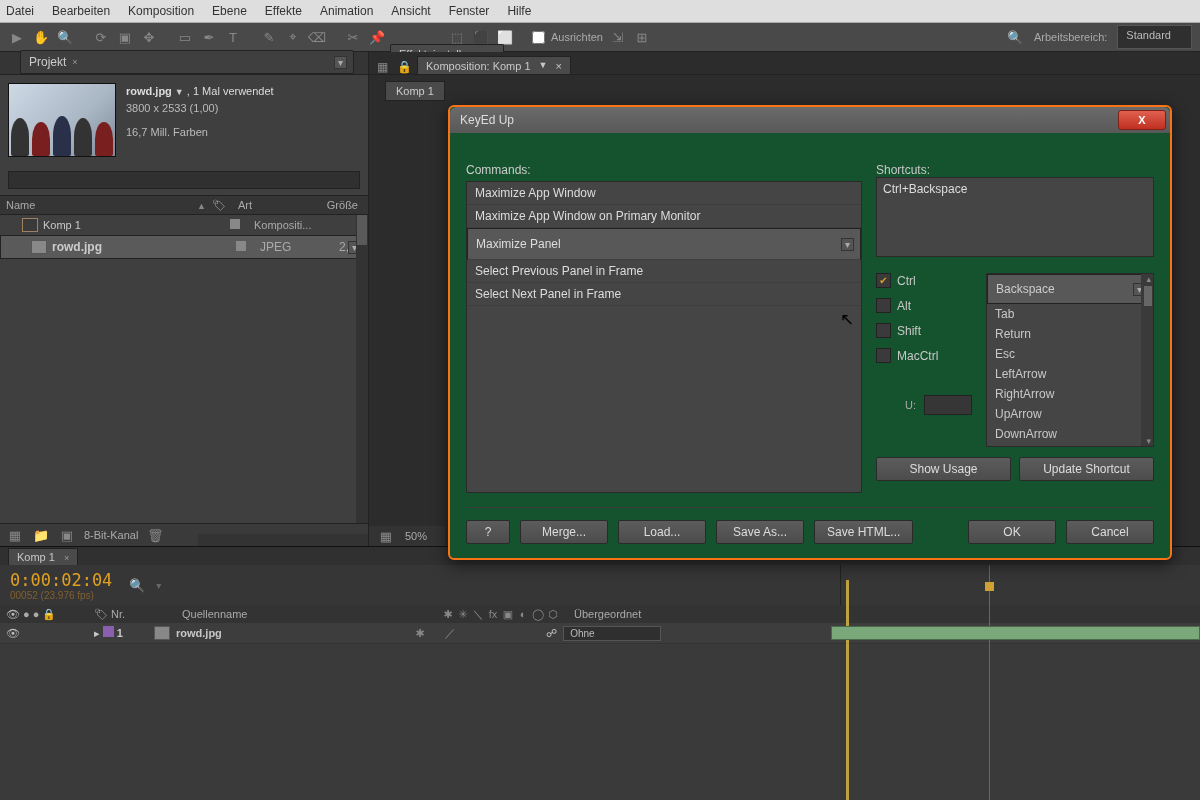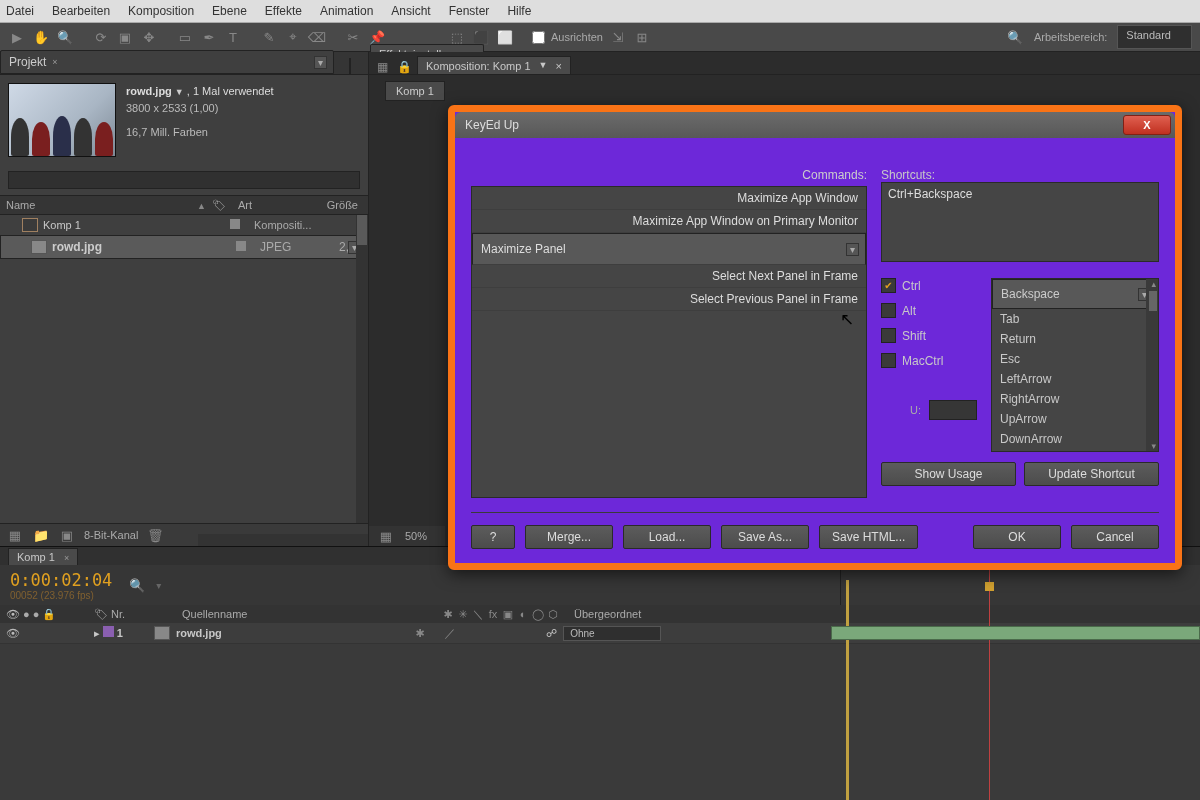--- a/index.html
+++ b/index.html
@@ -6,21 +6,21 @@
 .menubar{background:#dedede;color:#333;height:22px;display:flex;align-items:center;padding:0 6px;gap:18px;border-bottom:1px solid #aaa;font-size:12px;}
 .menubar span{cursor:default;}
 .toolbar{background:#494949;height:28px;border-bottom:1px solid #222;display:flex;align-items:center;padding:0 8px;gap:8px;font-size:11px;color:#aaa;}
 .toolbar .left-tools{display:flex;gap:6px;align-items:center;}
 .toolbar .right-tools{margin-left:auto;display:flex;align-items:center;gap:10px;}
 .icon-sm{width:18px;height:18px;display:inline-flex;align-items:center;justify-content:center;color:#888;font-size:13px;}
 .toolbar .gap{width:6px;}
 .ws-select{background:#2f2f2f;border:1px solid #555;color:#bbb;padding:2px 20px 2px 8px;height:18px;line-height:14px;position:relative;}
 .main{display:flex;height:494px;}
 .left-panel{width:368px;background:#3f3f3f;display:flex;flex-direction:column;border-right:1px solid #222;}
-.tabrow{height:22px;background:#353535;display:flex;align-items:flex-end;padding-left:0;gap:15px;border-bottom:1px solid #222;}
+.tabrow{height:22px;background:#353535;display:flex;align-items:flex-end;padding-left:20px;gap:15px;border-bottom:1px solid #222;}
 .tab{background:#4a4a4a;color:#ccc;font-size:11px;padding:3px 8px 2px;border:1px solid #222;border-bottom:none;position:relative;border-radius:2px 2px 0 0;}
 .tab.sel{background:#3f3f3f;}
 .tab .x{margin-left:6px;color:#999;font-size:9px;}
 .ul-swatch{width:14px;height:14px;background:#8a5fb0;display:inline-block;margin-right:4px;vertical-align:middle;border:1px solid #222;}
 .proj-head{display:flex;padding:8px;gap:10px;}
 .thumb{width:106px;height:72px;background:linear-gradient(135deg,#cfd9e6 0%,#a9b6c4 60%,#7e8a96 100%);border:1px solid #111;position:relative;overflow:hidden;}
 .thumb .people{position:absolute;bottom:0;left:0;right:0;height:44px;display:flex;justify-content:space-around;align-items:flex-end;}
 .thumb .p{width:18px;height:38px;background:#333;border-radius:50% 50% 2px 2px;}
 .thumb .p2{background:#7a1f1f;height:34px;}
 .thumb .p3{background:#2a2f4a;height:40px;}
@@ -74,31 +74,31 @@
 .tl-row .cc2{width:60px;}
 .tl-row .cc3{width:260px;display:flex;align-items:center;gap:6px;}
 .tl-row .sw{width:132px;}
 .tl-row .cc4{width:280px;display:flex;align-items:center;gap:6px;}
 .tl-row .tr{flex:1;position:relative;height:100%;}
 .bar{position:absolute;top:3px;left:5px;right:0;height:12px;background:#7aa87a;border:1px solid #4a6a4a;}
 .parent-sel{background:#2f2f2f;border:1px solid #555;color:#bbb;font-size:10px;padding:1px 20px 1px 6px;width:70px;}
 .eye{color:#bbb;font-size:11px;}
 .sw2{width:11px;height:11px;background:#8a5fb0;display:inline-block;}
 
-.dlg{position:absolute;left:448px;top:105px;width:720px;background:#6d28d9;border:7px solid #f97316;border-radius:6px;box-shadow:0 4px 16px rgba(0,0,0,0.6);}
+.dlg{position:absolute;left:448px;top:105px;width:720px;background:#14532d;border:2px solid #f97316;border-radius:6px;box-shadow:0 4px 16px rgba(0,0,0,0.6);}
 .dlg-tb{height:26px;background:linear-gradient(#6b6b6b,#585858);display:flex;align-items:center;padding:0 4px 0 10px;font-size:12px;color:#ddd;border-radius:6px 6px 0 0;}
 .dlg-x{width:46px;height:18px;background:linear-gradient(#e06050,#c03020);border:1px solid #802015;border-radius:3px;margin-left:auto;display:flex;align-items:center;justify-content:center;color:#fff;font-size:11px;font-weight:bold;}
 .dlg-body{padding:12px 16px 14px;}
 .dlg-row1{display:flex;align-items:center;gap:12px;}
 .dlg-row1 .lbl{font-size:12px;color:#ccc;}
 .sel{background:#3a3a3a;border:1px solid #222;height:22px;flex:0 0 316px;display:flex;align-items:center;padding:0 8px;color:#ccc;font-size:12px;position:relative;}
 .sel:after{content:"▾";position:absolute;right:6px;color:#aaa;font-size:10px;background:#555;padding:0 3px;border:1px solid #333;}
 .btn{background:linear-gradient(#5c5c5c,#4c4c4c);border:1px solid #2a2a2a;height:22px;padding:0 12px;color:#ddd;font-size:12px;border-radius:2px;display:inline-flex;align-items:center;cursor:default;}
 .dlg-mid{display:flex;gap:14px;margin-top:18px;}
-.cmd-col{flex:1;text-align:right;}
+.cmd-col{flex:1;}
 .cmd-col .hdr{font-size:12px;color:#ccc;margin-bottom:4px;}
 .cmd-list{border:1px solid #2a2a2a;background:#454545;height:310px;overflow:hidden;}
 .cmd-item{padding:4px 8px;font-size:12px;color:#ddd;border-bottom:1px solid #3e3e3e;}
 .cmd-item.sel{background:#585858;}
 .sc-col{width:278px;display:flex;flex-direction:column;}
 .sc-box{border:1px solid #2a2a2a;background:#454545;height:70px;padding:4px 6px;font-size:12px;color:#ddd;}
 .mods{margin-top:16px;display:flex;gap:14px;}
 .mods-l{width:96px;display:flex;flex-direction:column;gap:10px;font-size:12px;}
 .ck{display:flex;align-items:center;gap:6px;}
 .ck .box{width:13px;height:13px;border:1px solid #222;background:#3a3a3a;display:flex;align-items:center;justify-content:center;font-size:10px;color:#e0a020;}
@@ -332,22 +332,22 @@
     <div class="dlg-x">X</div>
   </div>
   <div class="dlg-body">
     <div class="dlg-mid">
       <div class="cmd-col">
         <div class="hdr">Commands:</div>
         <div class="cmd-list">
           <div class="cmd-item">Maximize App Window</div>
           <div class="cmd-item">Maximize App Window on Primary Monitor</div>
           <div class="cmd-item sel">Maximize Panel</div>
+          <div class="cmd-item">Select Previous Panel in Frame</div>
           <div class="cmd-item">Select Next Panel in Frame</div>
-          <div class="cmd-item">Select Previous Panel in Frame</div>
         </div>
       </div>
       <div class="sc-col">
         <div class="hdr">Shortcuts:</div>
         <div class="sc-box">Ctrl+Backspace</div>
         <div class="mods">
           <div class="mods-l">
             <div class="ck checked">
                 <span class="box"></span>
                 <span>Ctrl</span>

